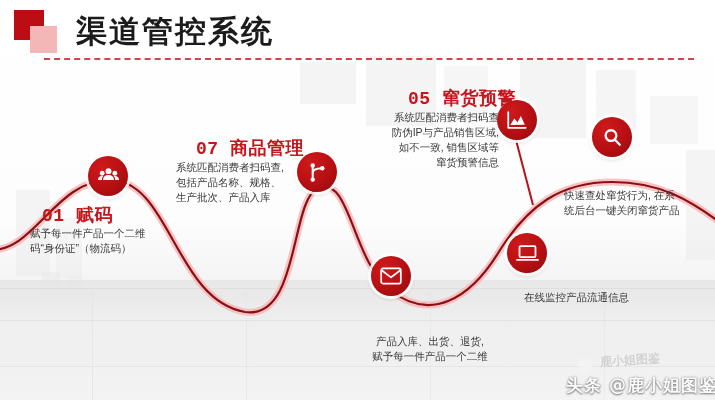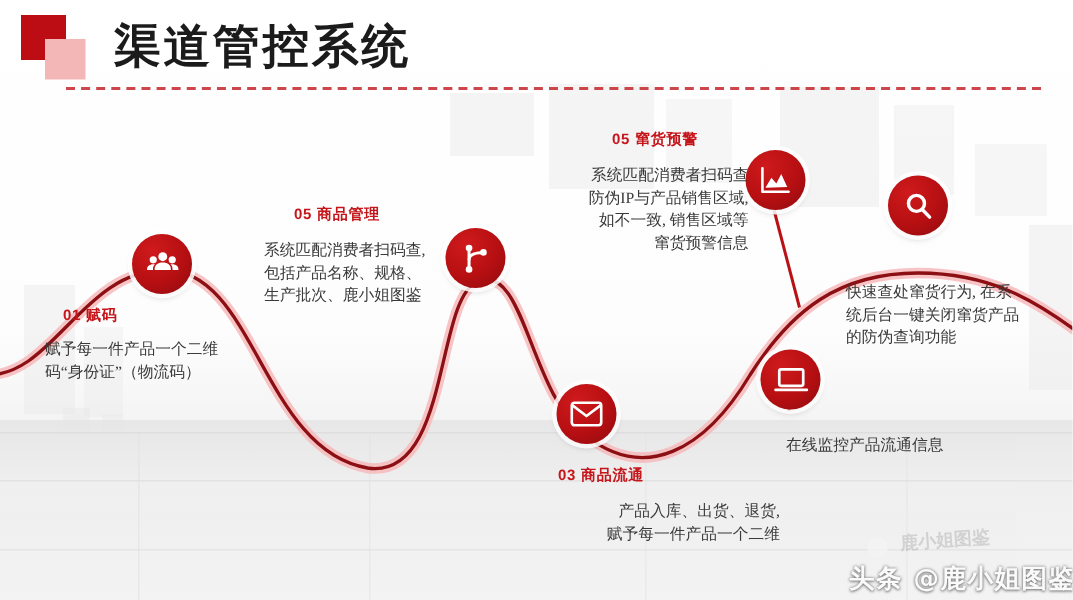--- a/index.html
+++ b/index.html
@@ -44,24 +44,24 @@
   #curve{position:absolute;left:0;top:0;width:715px;height:400px;}
 
   
   .node{position:absolute;border-radius:50%;
     background:radial-gradient(circle at 34% 28%,#cf1a1c 0%,#b60f12 55%,#8f0b0e 100%);
     box-shadow:0 0 0 3px rgba(255,255,255,.85),0 2px 5px rgba(0,0,0,.22);
     display:flex;align-items:center;justify-content:center;}
   .node svg{display:block;}
 
   
-  .lbl{position:absolute;color:#c5161c;font-weight:bold;font-size:10px;white-space:nowrap;
-       font-family:Liberation Sans, sans-serif;letter-spacing:.5px;}
+  .lbl{position:absolute;color:#c5161c;font-weight:bold;font-size:18px;white-space:nowrap;
+       font-family:Liberation Mono, monospace;letter-spacing:.5px;}
   .desc{position:absolute;color:#3a3a3a;font-size:10.5px;line-height:15px;
-        font-family:Liberation Serif, serif;}
+        font-family:Liberation Sans, sans-serif;}
 
   
   .wm-faint{position:absolute;color:#b9b9b9;font-size:12px;font-weight:bold;opacity:.55;
             transform:rotate(-4deg);font-family:"DejaVu Sans","Liberation Sans",sans-serif;}
   .wm-main{position:absolute;color:#fafafa;font-size:17px;font-weight:bold;
            text-shadow:0 0 2px rgba(120,120,120,.9),0 1px 2px rgba(90,90,90,.75);
            font-family:"DejaVu Sans","Liberation Sans",sans-serif;letter-spacing:1px;}
   .wm-logo{position:absolute;width:14px;height:14px;border-radius:50%;
            background:#f3f3f3;opacity:.85;}
 </style>
@@ -133,37 +133,36 @@
     <span>
       <svg width="21" height="23" viewBox="0 0 20 24" fill="none" stroke="#fff" stroke-width="2.1" stroke-linecap="round">
         <circle cx="5" cy="4.6" r="2.3" fill="#fff" stroke="none"></circle>
         <circle cx="15" cy="7.6" r="2.3" fill="#fff" stroke="none"></circle>
         <circle cx="5" cy="19.4" r="2.3" fill="#fff" stroke="none"></circle>
         <line x1="5" y1="6.9" x2="5" y2="17.1"></line>
         <path d="M5 12.4c0-3 2.5-4.6 10-4.8"></path>
       </svg>
     </span>
   </div>
-  <div class="lbl" style="left:196px;top:136px;">05 商品管理</div>
+  <div class="lbl" style="left:196px;top:136px;">07 商品管理</div>
   <div class="desc" style="left:176px;top:160px;width:125px;">
     <div>系统匹配消费者扫码查,</div>
     <div>包括产品名称、规格、</div>
-    <div>生产批次、鹿小姐图鉴</div>
+    <div>生产批次、产品入库</div>
   </div>
 
   <div class="node" style="left:371px;top:256px;width:40px;height:40px;">
     <span>
       <svg width="22" height="18" viewBox="0 0 24 19" fill="none" stroke="#fff" stroke-width="1.9" stroke-linejoin="round">
         <rect x="1.3" y="1.3" width="21.4" height="16.4" rx="2"></rect>
         <path d="M1.8 3.2 12 11 22.2 3.2"></path>
       </svg>
     </span>
   </div>
-  <div class="lbl" style="left:372px;top:310px;">03 商品流通</div>
-  <div class="desc" style="left:340px;top:334px;width:180px;text-align:right;">
+  <div class="desc" style="left:340px;top:334px;width:180px;text-align:center;">
     <div>产品入库、出货、退货,</div>
     <div>赋予每一件产品一个二维</div>
   </div>
 
   <div class="node" style="left:507px;top:233px;width:40px;height:40px;">
     <span>
       <svg width="23" height="19" viewBox="0 0 24 20" fill="none" stroke="#fff" stroke-width="1.9" stroke-linejoin="round">
         <rect x="3.6" y="2.3" width="16.8" height="11.6" rx="1.2"></rect>
         <path d="M1 16.8h22" stroke-linecap="round"></path>
       </svg>
@@ -193,20 +192,19 @@
     <span>
       <svg width="21" height="21" viewBox="0 0 22 22" fill="none" stroke="#fff" stroke-width="2.4" stroke-linecap="round">
         <circle cx="9.4" cy="9" r="5.6"></circle>
         <line x1="13.6" y1="13.4" x2="18.6" y2="18.6"></line>
       </svg>
     </span>
   </div>
   <div class="desc" style="left:564px;top:188px;width:136px;">
     <div>快速查处窜货行为, 在系</div>
     <div>统后台一键关闭窜货产品</div>
-    <div>的防伪查询功能</div>
   </div>
 
   <div class="wm-logo" style="left:578px;top:358px;"></div>
   <div class="wm-faint" style="left:600px;top:352px;">鹿小姐图鉴</div>
   <div class="wm-main" style="left:566px;top:374px;">头条 @鹿小姐图鉴</div>
 
 </div>
 
 </body></html>

